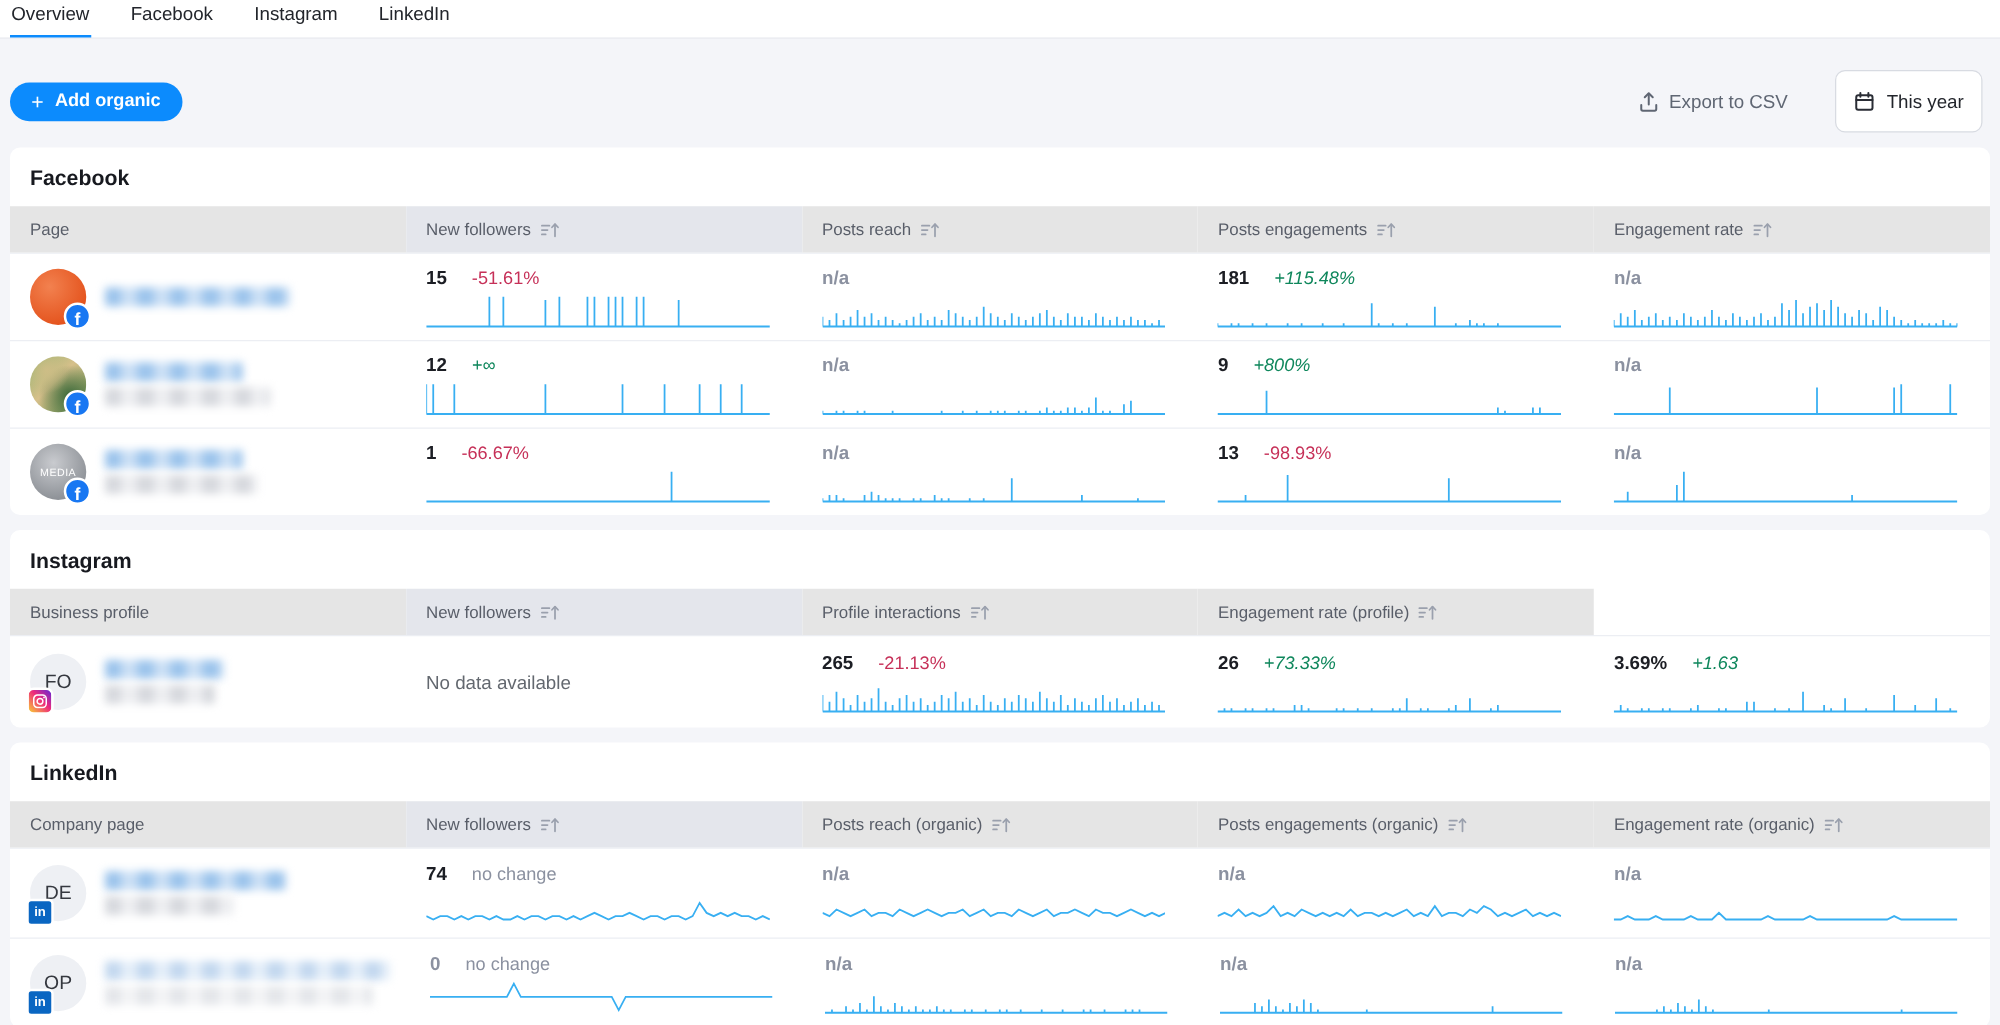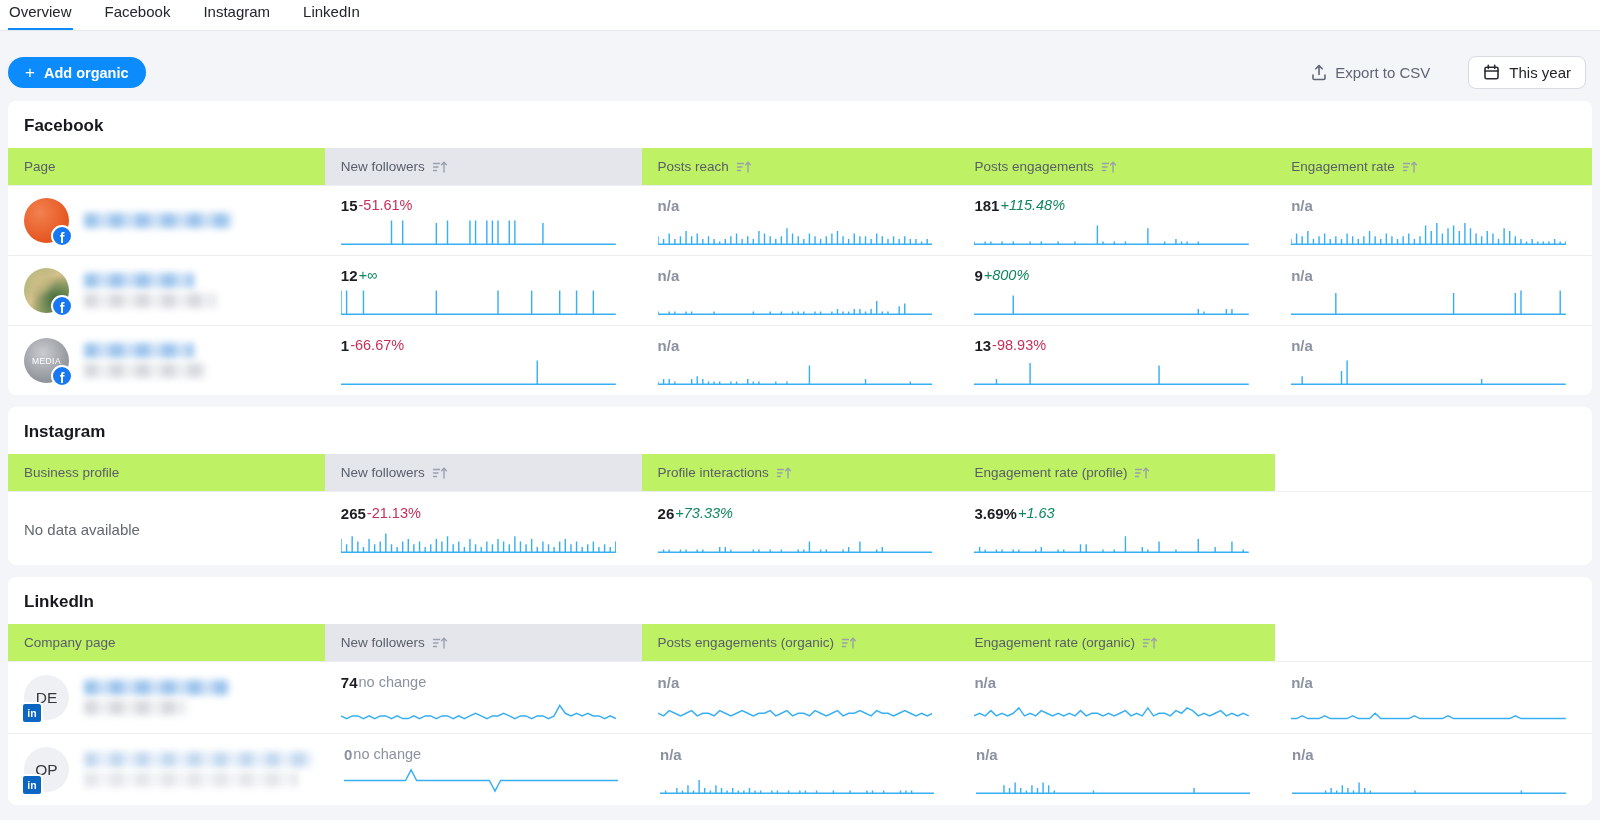--- a/index.html
+++ b/index.html
@@ -30,31 +30,31 @@
     font-size:14.5px;font-weight:700;height:31px;padding:0 17px;border-radius:17px;
   }
   .btn-add .plus{font-size:17px;font-weight:400;line-height:1;}
   .toolbar-right{display:flex;align-items:center;gap:38px;}
   .export{
     display:inline-flex;align-items:center;gap:8px;cursor:pointer;
     color:#5f6673;font-size:15px;
   }
   .btn-period{
     display:inline-flex;align-items:center;gap:9px;cursor:pointer;font-family:inherit;
-    background:#fff;border:1px solid #d8dbe2;border-radius:8px;height:33px;
+    background:#fff;border:1px solid #d8dbe2;border-radius:8px;height:50px;
     padding:0 14px;font-size:15px;color:#22252b;text-align:center;
   }
   
   .card{background:#fff;border-radius:8px;margin:0 8px 12px;overflow:hidden;}
   .sec-title{
     margin:0;padding:15px 16px 12px;font-size:17px;font-weight:700;color:#17191f;
   }
   .thead{display:grid;grid-template-columns:repeat(5,1fr);}
   .th{
-    background:#bef264;color:#595e69;font-size:13.5px;
+    background:#e5e5e5;color:#595e69;font-size:13.5px;
     padding:11px 16px;display:flex;align-items:center;gap:7px;
   }
   .th.metric{cursor:pointer;}
   .th.sorted{background:var(--sorted-bg);}
   .trow{
     display:grid;grid-template-columns:repeat(5,1fr);
     border-top:1px solid #eceef3;min-height:69px;align-items:center;
   }
   .card:nth-of-type(2) .trow{min-height:73px;}
   .card:nth-of-type(3) .trow{min-height:71px;}
@@ -85,21 +85,21 @@
     background:linear-gradient(45deg,#f9ce34 0%,#ee2a7b 55%,#6228d7 100%);}
   .name-col{display:flex;flex-direction:column;justify-content:center;}
   .blur-line{height:15px;border-radius:2px;filter:blur(3.5px);margin:2.5px 0;}
   .blur-line.blue{background:repeating-linear-gradient(90deg,#9cc4ec 0 13px,#cadff5 13px 26px);}
   .blur-line.gray{background:repeating-linear-gradient(90deg,#d7d9de 0 13px,#edeef1 13px 26px);}
   .blur-line.lightblue{background:repeating-linear-gradient(90deg,#c3d8ef 0 13px,#e4eef9 13px 26px);}
   .blur-line.lightgray{background:repeating-linear-gradient(90deg,#e4e6ea 0 13px,#f3f4f6 13px 26px);}
   
   .cell.metric{padding:10px 26px 9px 16px;align-self:stretch;
     display:flex;flex-direction:column;justify-content:center;}
-  .val-row{display:flex;align-items:center;gap:1px;}
+  .val-row{display:flex;align-items:flex-end;gap:20px;}
   .val{font-size:15px;font-weight:700;color:#1c1e24;}
   .val.muted{color:var(--muted);}
   .delta{font-size:14.5px;}
   .delta.down{color:var(--negative);}
   .delta.up{color:var(--positive);font-style:italic;}
   .delta.flat{color:var(--muted);}
   .spark{width:100%;height:29px;margin-top:3px;display:block;}
   .no-data{font-size:15px;color:#63686f;}
 </style>
 </head>
@@ -351,20 +351,36 @@
           <svg width="17" height="14" viewBox="0 0 17 14" fill="none" stroke="#9aa0ad" stroke-width="1.4" stroke-linecap="round" stroke-linejoin="round">
     <path d="M1.5 3.5 H7.5"></path>
             <path d="M1.5 7 H6"></path>
             <path d="M1.5 10.5 H4.5"></path>
     <path d="M12 12 V2.5"></path>
             <path d="M9.6 4.8 L12 2.3 L14.4 4.8"></path>
           </svg>
         </div>
       </div>
       <div class="trow">
+        <div class="cell entity">
+          <div class="avatar-wrap">
+         <div class="avatar neutral">FO</div>
+         <div class="badge instagram">
+              <svg width="12" height="12" viewBox="0 0 12 12" fill="none" stroke="#fff" stroke-width="1.2">
+                <rect x="1" y="1" width="10" height="10" rx="3"></rect>
+                <circle cx="6" cy="6" r="2.3"></circle>
+                <circle cx="9.2" cy="2.9" r="0.7" fill="#fff" stroke="none"></circle>
+              </svg>
+            </div>
+       </div>
+       <div class="name-col">
+            <div class="blur-line blue" style="width:95px"></div>
+            <div class="blur-line gray" style="width:88px"></div>
+          </div>
+        </div>
         <div class="cell metric">
           <div class="no-data">No data available</div>
         </div>
         <div class="cell metric">
           <div class="val-row">
             <span class="val">265</span>
             <span class="delta down">-21.13%</span>
           </div>
           <svg class="spark" viewBox="0 0 290 29" preserveAspectRatio="none">
             <path d="M0,27.2 H290 M0.0,27.2 V13.9 M5.9,27.2 V19.3 M11.8,27.2 V11.3 M17.8,27.2 V16.6 M23.7,27.2 V21.9 M29.6,27.2 V13.9 M35.5,27.2 V19.3 M41.4,27.2 V16.6 M47.3,27.2 V8.6 M53.3,27.2 V19.3 M59.2,27.2 V21.9 M65.1,27.2 V16.6 M71.0,27.2 V13.9 M76.9,27.2 V19.3 M82.9,27.2 V16.6 M88.8,27.2 V21.9 M94.7,27.2 V19.3 M100.6,27.2 V13.9 M106.5,27.2 V16.6 M112.4,27.2 V11.3 M118.4,27.2 V19.3 M124.3,27.2 V16.6 M130.2,27.2 V21.9 M136.1,27.2 V13.9 M142.0,27.2 V19.3 M148.0,27.2 V21.9 M153.9,27.2 V16.6 M159.8,27.2 V19.3 M165.7,27.2 V13.9 M171.6,27.2 V16.6 M177.6,27.2 V19.3 M183.5,27.2 V11.3 M189.4,27.2 V16.6 M195.3,27.2 V19.3 M201.2,27.2 V13.9 M207.1,27.2 V21.9 M213.1,27.2 V16.6 M219.0,27.2 V19.3 M224.9,27.2 V21.9 M230.8,27.2 V16.6 M236.7,27.2 V13.9 M242.7,27.2 V19.3 M248.6,27.2 V16.6 M254.5,27.2 V21.9 M260.4,27.2 V19.3 M266.3,27.2 V16.6 M272.2,27.2 V21.9 M278.2,27.2 V19.3 M284.1,27.2 V21.9 M290.0,27.2 V16.6" fill="none" stroke="#38aff2" stroke-width="1.5"></path>
@@ -389,20 +405,30 @@
           </svg>
         </div>
       </div>
     </section>
     <section class="card">
       <h2 class="sec-title">LinkedIn</h2>
       <div class="thead">
         <div class="th">Company page</div>
         <div class="th metric sorted">
           <span>New followers</span>
+          <svg width="17" height="14" viewBox="0 0 17 14" fill="none" stroke="#9aa0ad" stroke-width="1.4" stroke-linecap="round" stroke-linejoin="round">
+    <path d="M1.5 3.5 H7.5"></path>
+            <path d="M1.5 7 H6"></path>
+            <path d="M1.5 10.5 H4.5"></path>
+    <path d="M12 12 V2.5"></path>
+            <path d="M9.6 4.8 L12 2.3 L14.4 4.8"></path>
+          </svg>
+        </div>
+        <div class="th metric">
+          <span>Posts reach (organic)</span>
           <svg width="17" height="14" viewBox="0 0 17 14" fill="none" stroke="#9aa0ad" stroke-width="1.4" stroke-linecap="round" stroke-linejoin="round">
     <path d="M1.5 3.5 H7.5"></path>
             <path d="M1.5 7 H6"></path>
             <path d="M1.5 10.5 H4.5"></path>
     <path d="M12 12 V2.5"></path>
             <path d="M9.6 4.8 L12 2.3 L14.4 4.8"></path>
           </svg>
         </div>
         <div class="th metric">
           <span>Posts engagements (organic)</span>

